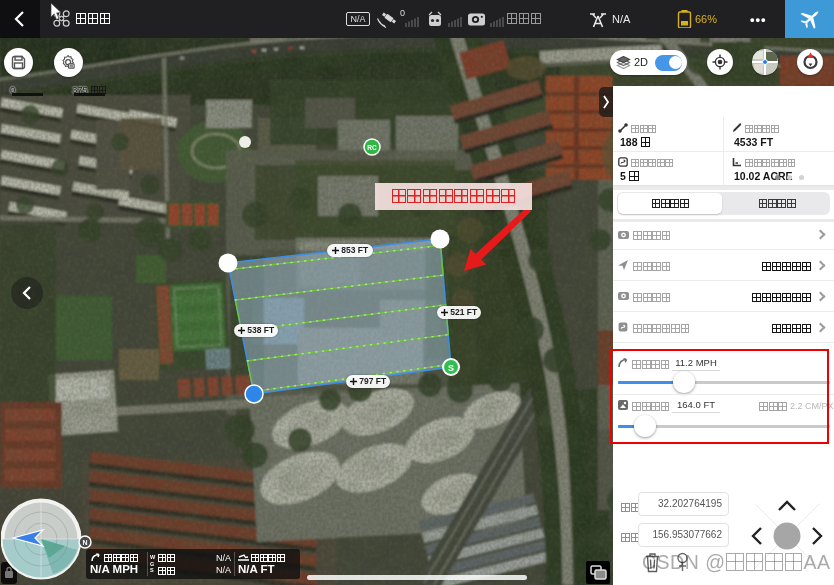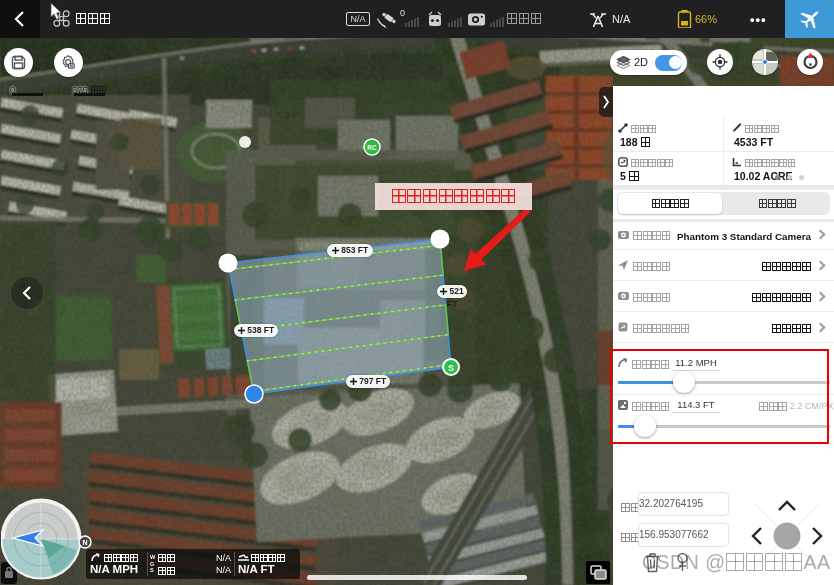--- a/index.html
+++ b/index.html
@@ -12,21 +12,21 @@
 #tb{position:absolute;left:0;top:0;width:834px;height:38px;background:#202023;z-index:30}
 #tb .seg{position:absolute;left:0;top:0;width:40px;height:38px;background:#0f0f11}
 #tb .t{position:absolute;color:#fff;font-size:12px;line-height:12px}
 
 .wbtn{position:absolute;background:#fff;border-radius:50%;box-shadow:0 1px 2px rgba(0,0,0,.35);z-index:20}
 
 #sb{position:absolute;left:613px;top:86px;width:221px;height:499px;background:#fff;z-index:25;font-family:"Liberation Sans",sans-serif}
 .lbl{color:#a5a5a5}
 .val{color:#141414;font-weight:bold}
 .chev{position:absolute;width:7px;height:7px;border-top:2px solid #9b9b9b;border-right:2px solid #9b9b9b;transform:rotate(45deg)}
-.ibox{position:absolute;border:1px solid #e2e2e2;border-radius:4px;background:#fff;color:#555;font-size:10px;text-align:left;line-height:22px;padding-right:6px}
+.ibox{position:absolute;border:1px solid #e2e2e2;border-radius:4px;background:#fff;color:#555;font-size:10px;text-align:right;line-height:22px;padding-right:6px}
 .pill{position:absolute;background:rgba(255,255,255,.93);border-radius:7px;height:13px;color:#1d1d1d;font-size:8.5px;font-weight:bold;line-height:13px;text-align:center;z-index:12;box-shadow:0 0 2px rgba(0,0,0,.4)}
 </style></head>
 <body>
 <div id="st">
 
 <div class="ab" style="left:0;top:0;width:834px;height:585px" id="mapwrap"><svg width="834" height="585" viewBox="0 0 834 585">
 <defs>
           <filter id="bl" x="-5%" y="-5%" width="110%" height="110%">
             <feGaussianBlur stdDeviation="1.3"></feGaussianBlur>
           </filter>
@@ -498,21 +498,21 @@
     </svg>
 
 <div class="ab" style="left:11px;top:277px;width:32px;height:32px;background:rgba(25,25,25,.5);border-radius:50%;z-index:15"></div>
 <svg class="ab" style="left:21px;top:285px;z-index:16" width="11" height="16" viewBox="0 0 11 16">
       <polyline points="9,2 3,8 9,14" fill="none" stroke="#fff" stroke-width="2.2"></polyline>
     </svg>
 
 <div class="pill" style="left:327px;top:244px;width:46px"><svg width="7" height="7" viewBox="0 0 7 7" style="vertical-align:-1px">
         <path d="M3.5 0 L3.5 7 M0 3.5 L7 3.5" stroke="#111" stroke-width="1.4"></path>
       </svg> 853 FT</div>
-<div class="pill" style="left:437px;top:285px;width:30px"><svg width="7" height="7" viewBox="0 0 7 7" style="vertical-align:-1px">
+<div class="pill" style="left:437px;top:306px;width:44px"><svg width="7" height="7" viewBox="0 0 7 7" style="vertical-align:-1px">
         <path d="M3.5 0 L3.5 7 M0 3.5 L7 3.5" stroke="#111" stroke-width="1.4"></path>
       </svg> 521 FT</div>
 <div class="pill" style="left:234px;top:324px;width:44px"><svg width="7" height="7" viewBox="0 0 7 7" style="vertical-align:-1px">
         <path d="M3.5 0 L3.5 7 M0 3.5 L7 3.5" stroke="#111" stroke-width="1.4"></path>
       </svg> 538 FT</div>
 <div class="pill" style="left:346px;top:375px;width:44px"><svg width="7" height="7" viewBox="0 0 7 7" style="vertical-align:-1px">
         <path d="M3.5 0 L3.5 7 M0 3.5 L7 3.5" stroke="#111" stroke-width="1.4"></path>
       </svg> 797 FT</div>
 
 <div class="ab" style="left:375px;top:183px;width:157px;height:27px;background:rgba(246,226,224,.92);z-index:14;color:#e02020;font-size:16px;font-weight:bold;text-align:center;line-height:27px"><i class="cb"></i><i class="cb"></i><i class="cb"></i><i class="cb"></i><i class="cb"></i><i class="cb"></i><i class="cb"></i><i class="cb"></i></div>
@@ -611,21 +611,20 @@
  <div class="ab" style="left:0;top:163px;width:221px;height:1px;background:#ececec"></div>
  <div class="ab" style="left:0;top:194px;width:221px;height:1px;background:#ececec"></div>
  <div class="ab" style="left:0;top:225px;width:221px;height:1px;background:#ececec"></div>
  <div class="ab" style="left:0;top:256px;width:221px;height:1px;background:#ececec"></div>
  <svg class="ab" style="left:5px;top:144px" width="11" height="9" viewBox="0 0 11 9">
         <rect x="0" y="1" width="11" height="8" rx="2" fill="#8f8f8f"></rect>
         <circle cx="5.5" cy="5" r="2.4" fill="#fff"></circle>
         <circle cx="5.5" cy="5" r="1.1" fill="#8f8f8f"></circle>
       </svg>
  <div class="ab lbl" style="left:20px;top:144px;font-size:9.5px"><i class="c"></i><i class="c"></i><i class="c"></i><i class="c"></i></div>
- <div class="ab val" style="left:0;top:145px;width:198px;text-align:right;font-size:9.8px">Phantom 3 Standard Camera</div>
  <div class="chev" style="left:204px;top:145px"></div>
  <svg class="ab" style="left:5px;top:174px" width="10" height="10" viewBox="0 0 10 10">
         <path d="M0 5.5 L10 0 L6 10 L4.5 5.8 Z" fill="#8f8f8f"></path>
       </svg>
  <div class="ab lbl" style="left:20px;top:175px;font-size:9.5px"><i class="c"></i><i class="c"></i><i class="c"></i><i class="c"></i></div>
  <div class="ab val" style="left:0;top:175px;width:198px;text-align:right;font-size:10px"><i class="c"></i><i class="c"></i><i class="c"></i><i class="c"></i><i class="c"></i></div>
  <div class="chev" style="left:204px;top:176px"></div>
  <svg class="ab" style="left:5px;top:205px" width="11" height="9" viewBox="0 0 11 9">
         <rect x="0" y="1" width="11" height="8" rx="2" fill="#8f8f8f"></rect>
         <circle cx="5.5" cy="5" r="2.4" fill="#fff"></circle>
@@ -651,21 +650,21 @@
  <div class="ab" style="left:5px;top:295px;width:212px;height:2.5px;background:#c9c9c9;border-radius:1px"></div>
  <div class="ab" style="left:5px;top:295px;width:66px;height:2.5px;background:#3f8ee8;border-radius:1px"></div>
  <div class="ab" style="left:60px;top:285px;width:22px;height:22px;background:#fff;border-radius:50%;box-shadow:0 1px 3px rgba(0,0,0,.4)"></div>
  <div class="ab" style="left:0;top:308px;width:221px;height:1px;background:#ececec"></div>
  <svg class="ab" style="left:5px;top:314px" width="10" height="10" viewBox="0 0 10 10">
         <rect x="0" y="0" width="10" height="10" rx="2" fill="#6a6a6a"></rect>
         <path d="M2 8 L5 4.5 L8 8 Z" fill="#fff"></path>
         <circle cx="7" cy="3" r="1.2" fill="#fff"></circle>
       </svg>
  <div class="ab lbl" style="left:19px;top:315px;font-size:9.5px"><i class="c"></i><i class="c"></i><i class="c"></i><i class="c"></i></div>
- <div class="ab" style="left:59px;top:313px;width:48px;white-space:nowrap;font-size:9.5px;color:#333;border-bottom:1px solid #d8d8d8;padding-bottom:2px;text-align:center">114.3 FT</div>
+ <div class="ab" style="left:59px;top:313px;width:48px;white-space:nowrap;font-size:9.5px;color:#333;border-bottom:1px solid #d8d8d8;padding-bottom:2px;text-align:center">164.0 FT</div>
  <div class="ab lbl" style="left:146px;top:315px;font-size:9.5px"><i class="c"></i><i class="c"></i><i class="c"></i></div>
  <div class="ab" style="left:177px;top:315px;font-size:9px;color:#b8b8b8;white-space:nowrap"><span>2.2 CM/PX</span></div>
  <div class="ab" style="left:5px;top:339px;width:212px;height:2.5px;background:#c9c9c9;border-radius:1px"></div>
  <div class="ab" style="left:5px;top:339px;width:27px;height:2.5px;background:#3f8ee8;border-radius:1px"></div>
  <div class="ab" style="left:21px;top:329px;width:22px;height:22px;background:#fff;border-radius:50%;box-shadow:0 1px 3px rgba(0,0,0,.4)"></div>
 
 
  <div class="ab lbl" style="left:8px;top:416px;font-size:9.5px;color:#8f8f8f"><i class="c"></i><i class="c"></i></div>
  <div class="ibox" style="left:25px;top:406px;width:91px;height:24px">32.202764195</div>
  <div class="ab lbl" style="left:8px;top:446px;font-size:9.5px;color:#8f8f8f"><i class="c"></i><i class="c"></i></div>

